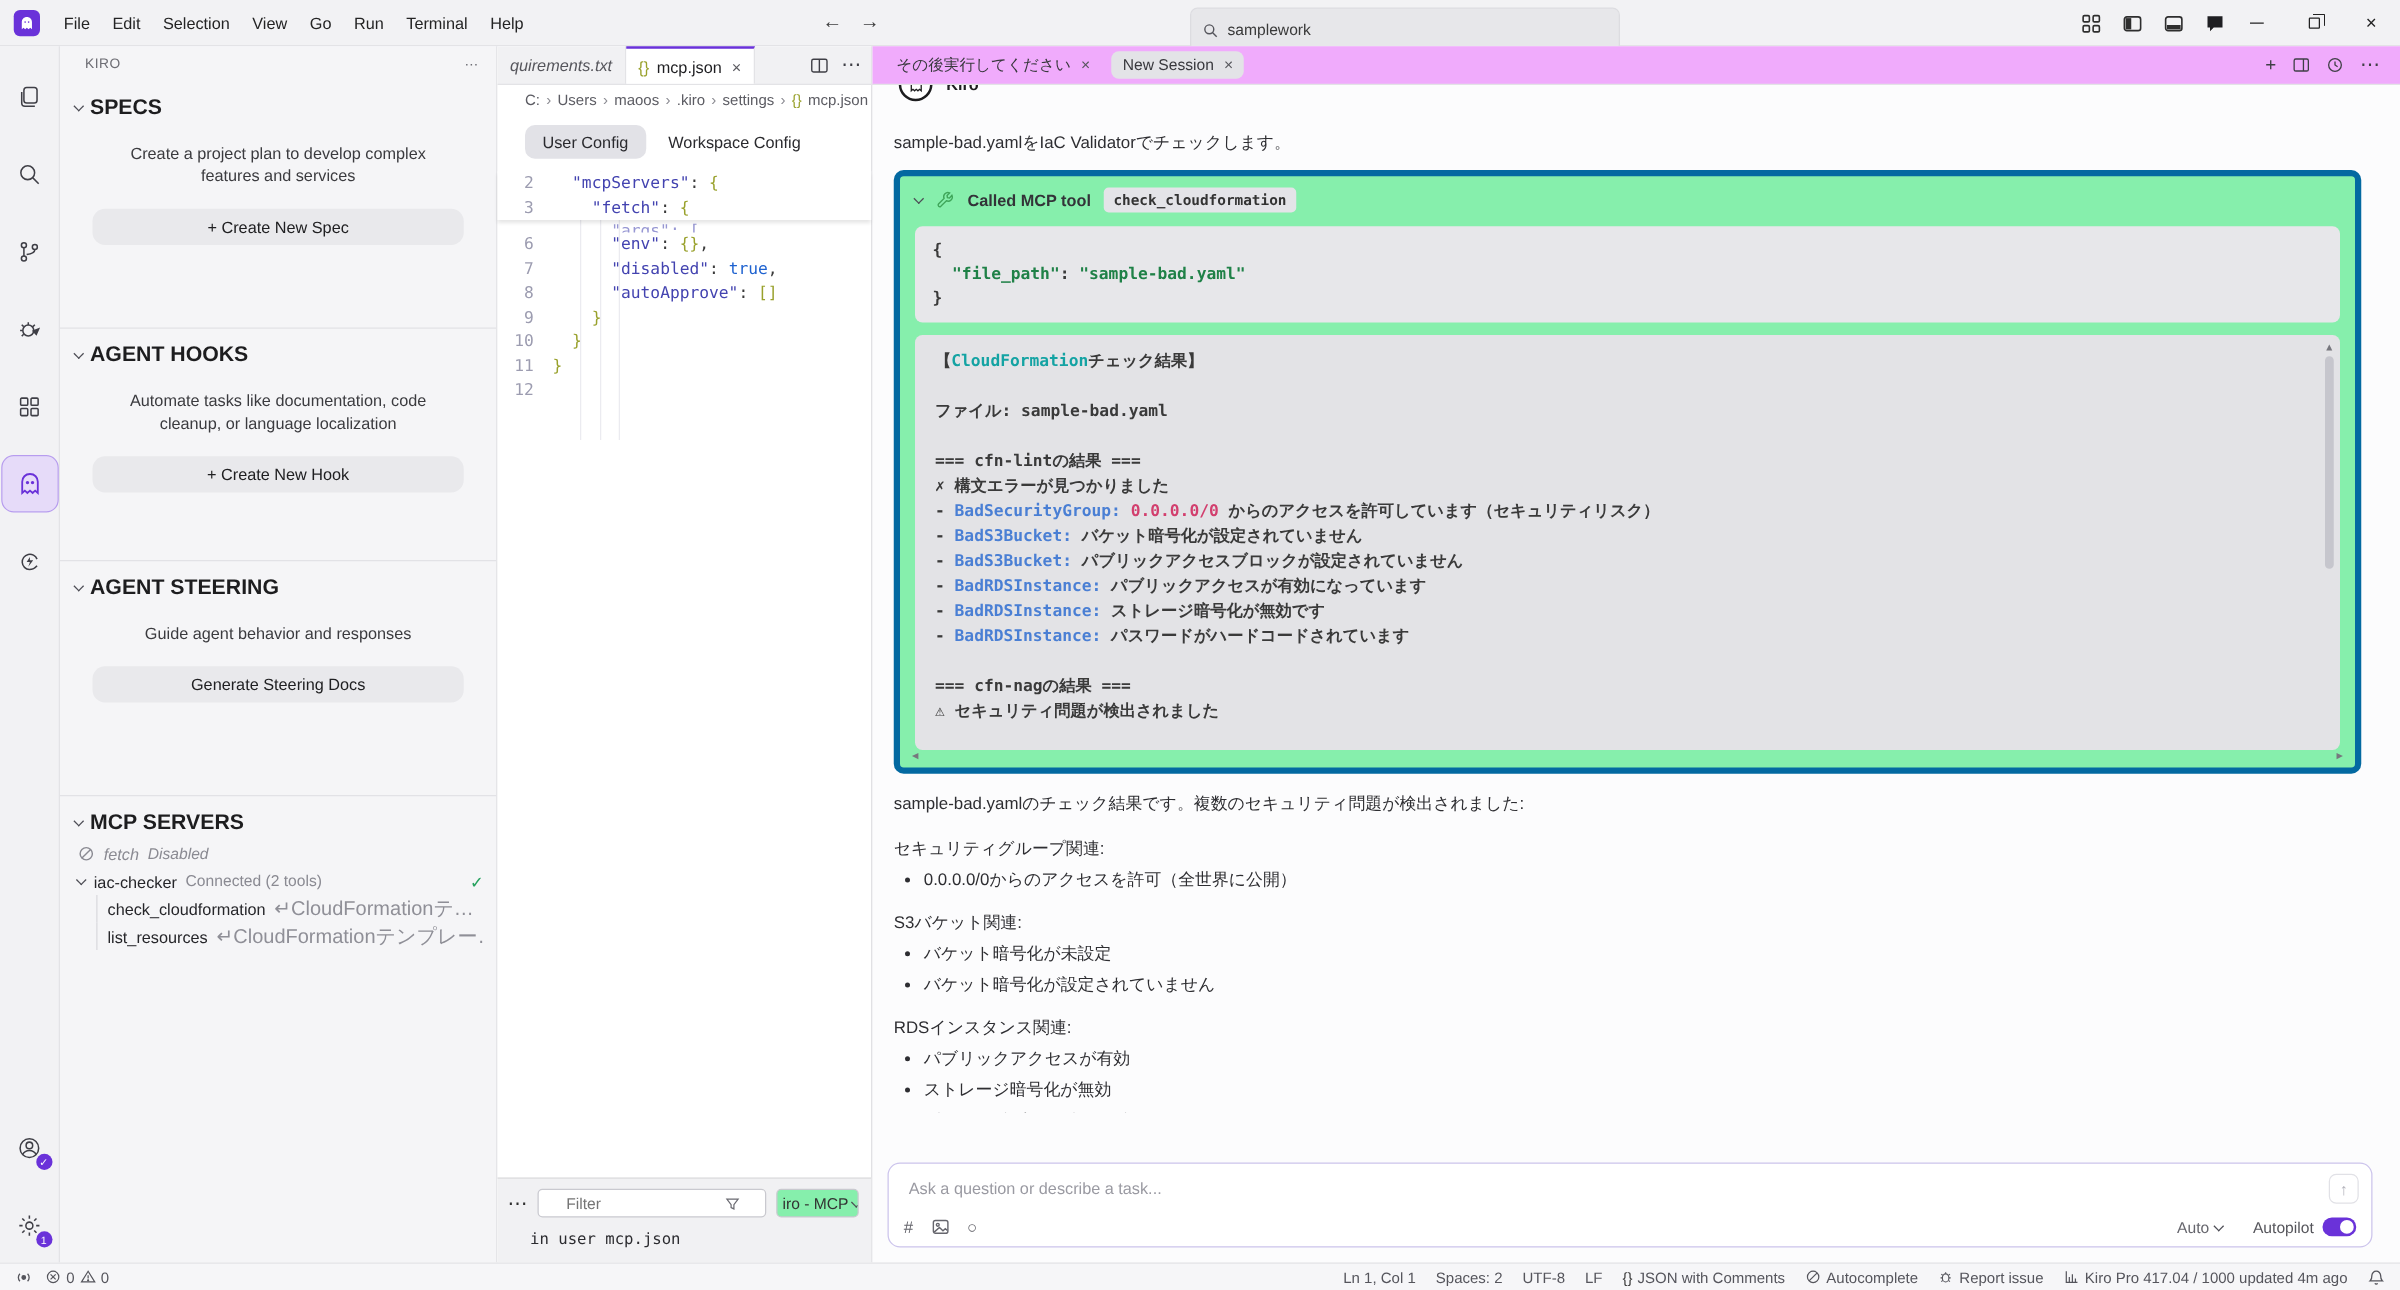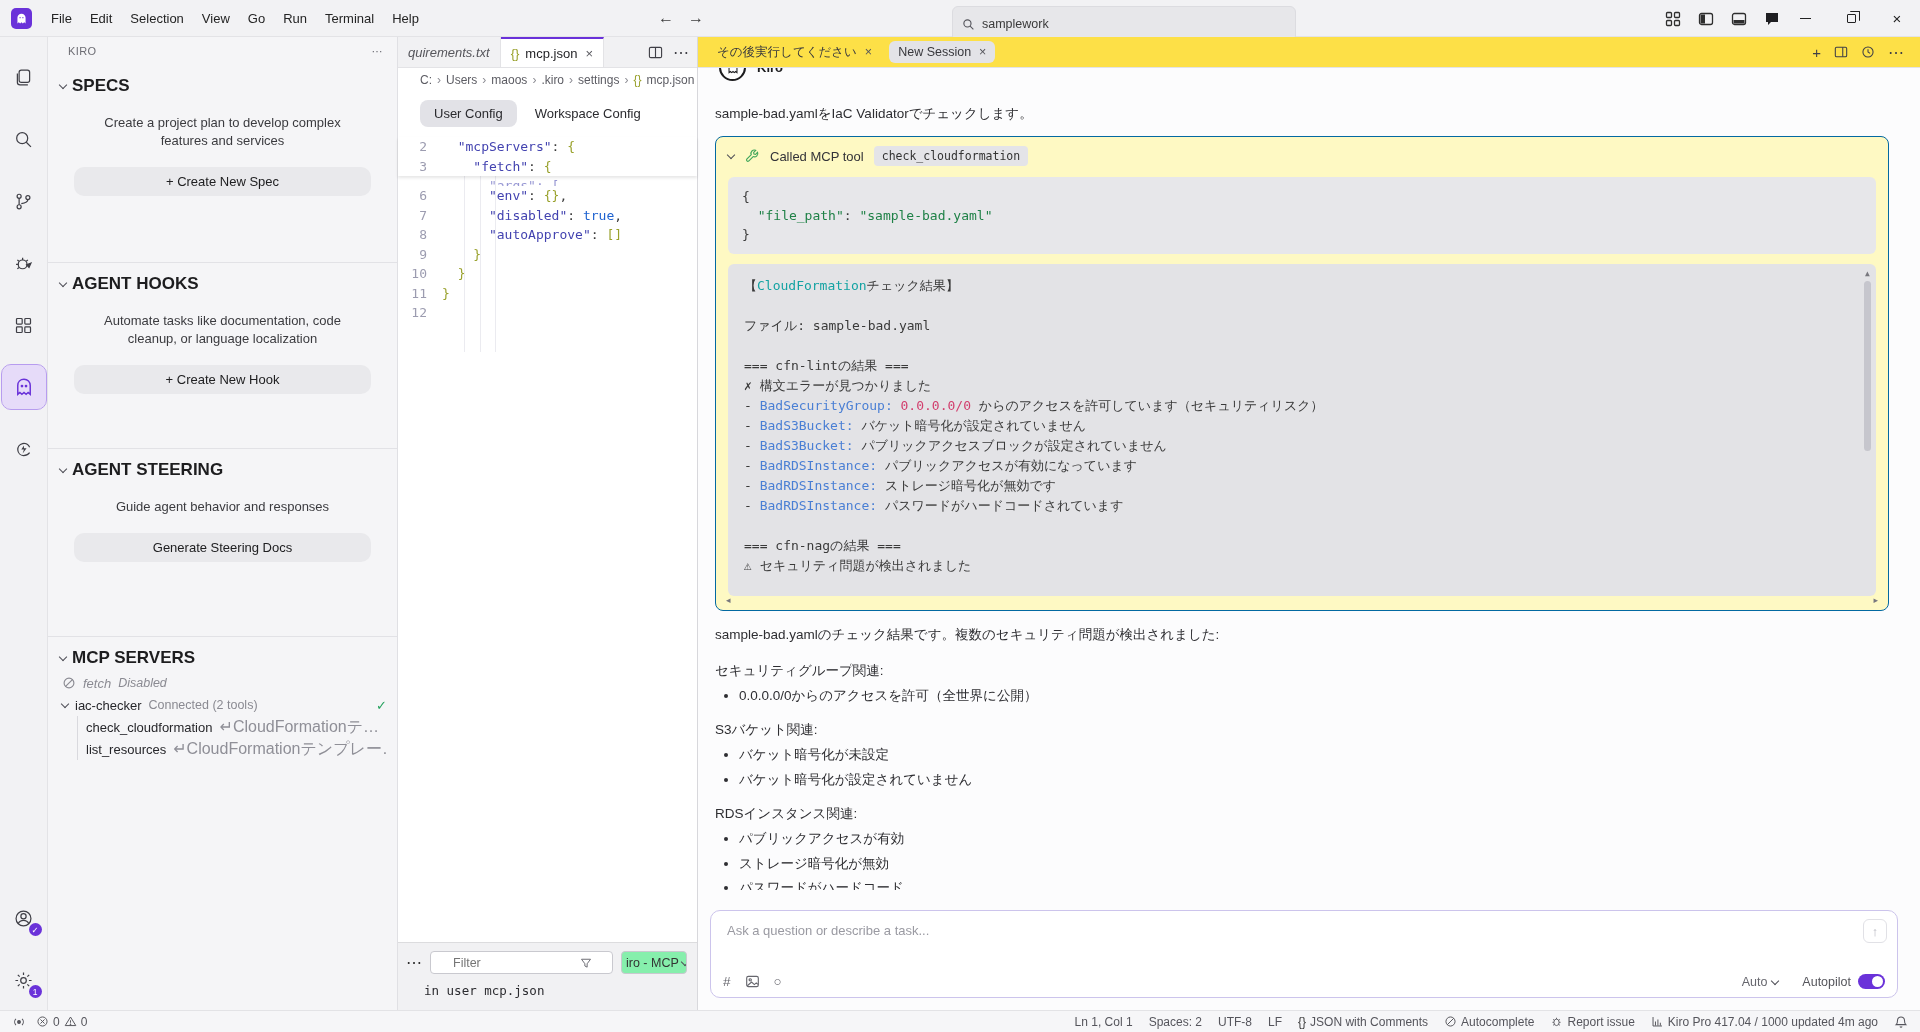--- a/index.html
+++ b/index.html
@@ -79,46 +79,46 @@
   .minimap i{display:block;height:3px;margin-bottom:3px;border-radius:1px;background:#c9c9d4;}
   .ed-panel{position:absolute;left:0;right:0;bottom:0;height:68px;background:#f1f1f3;border-top:1px solid #dcdcde;padding:8px 10px 0 8px;}
   .ed-panel-row{display:flex;align-items:center;gap:8px;}
   .filter-input{flex:1;height:23px;background:#fff;border:1px solid #c9c9cf;border-radius:4px;display:flex;align-items:center;padding:0 20px;gap:4px;}
   .filter-input input{border:none;outline:none;flex:1;font-size:12.5px;color:#333;background:transparent;width:40px;font-family:"Liberation Sans",sans-serif;}
   .mcp-dd{width:66px;height:23px;background:#86efac;border:1px solid #c9c9cf;border-radius:4px;display:flex;align-items:center;font-size:12.5px;color:#333;padding:0 4px;gap:3px;overflow:hidden;white-space:nowrap;}
   .ed-panel-info{font-family:"DejaVu Sans Mono",monospace;font-size:12.5px;color:#2c2c30;margin:9px 0 4px 18px;}
 
   
   .chat{position:absolute;left:698px;top:0;right:0;height:100%;background:#fcfcfd;}
-  .chat-tabbar{height:31px;background:#fde047;border-bottom:1px solid #e3e3e6;display:flex;align-items:center;padding:0 10px;gap:8px;}
+  .chat-tabbar{height:31px;background:#f0abfc;border-bottom:1px solid #e3e3e6;display:flex;align-items:center;padding:0 10px;gap:8px;}
   .chat-tab{display:flex;align-items:center;gap:8px;font-size:12.5px;color:#38383d;padding:4px 9px;border-radius:6px;}
   .chat-tab.active{background:#e3e3e7;}
   .chat-tab .close{color:#55555b;}
   .chat-tab-actions{margin-left:auto;display:flex;align-items:center;gap:13px;color:#3f3f46;padding-right:6px;}
   .chat-scroll{position:absolute;left:0;right:0;top:31px;bottom:120px;overflow:hidden;padding:0 31px 0 17px;}
   .msg-head{height:26px;overflow:hidden;position:relative;margin-bottom:8px;}
   .avatar{position:absolute;left:4px;top:-14px;width:27px;height:27px;border-radius:50%;border:2px solid #1d1d1f;background:#fff;display:flex;align-items:center;justify-content:center;}
   .sender{position:absolute;left:42px;top:-8px;font-weight:bold;font-size:13px;color:#1d1d1f;}
   .msg-p{font-size:13.5px;color:#2e2e32;margin:10px 0;line-height:1.5;}
-  .tool-card{border:1px solid #0369a1;border-radius:8px;background:#fef9c3;margin:12px 0 14px;position:relative;}
+  .tool-card{border:5px solid #0369a1;border-radius:8px;background:#86efac;margin:12px 0 14px;position:relative;font-weight:bold;}
   .tool-head{display:flex;align-items:center;gap:10px;padding:9px 12px;}
   .tool-head .label{font-size:13px;color:#333338;}
   .tool-badge{font-family:"DejaVu Sans Mono",monospace;font-size:11.5px;color:#333;background:#e4e4e8;border-radius:4px;padding:3px 8px;}
   .argblock{margin:2px 12px 10px;background:#e7e7ea;border-radius:6px;padding:10px 14px;font-family:"DejaVu Sans Mono",monospace;font-size:13px;}
   .argblock .tok-line{line-height:19px;}
   .resultblock{margin:0 12px 14px;background:#e3e3e6;border-radius:6px;padding:12px 16px 20px;font-family:"DejaVu Sans Mono",monospace;font-size:13px;color:#3c3c40;position:relative;}
   .resultblock .tok-line{line-height:20px;}
   .vscroll{position:absolute;right:3px;top:6px;bottom:22px;width:11px;}
   .vscroll .arr{color:#77777e;font-size:8px;text-align:center;line-height:8px;}
   .vscroll .thumb{width:7px;margin:3px auto;height:170px;background:#c6c6cd;border-radius:4px;}
   .hscroll{position:absolute;left:10px;right:10px;bottom:4px;height:12px;display:flex;align-items:center;justify-content:space-between;color:#77777e;font-size:9px;}
   .body-h{font-size:13.5px;color:#2e2e32;margin:16px 0 6px;}
   ul.body-ul{margin:6px 0 6px 6px;padding-left:18px;}
   ul.body-ul li{font-size:13.5px;color:#2e2e32;margin:5px 0;line-height:1.45;}
-  .chat-input{position:absolute;left:12px;right:22px;bottom:12px;height:88px;background:#fff;border:1.5px solid #ccc4ec;border-radius:10px;padding:10px 14px;}
+  .chat-input{position:absolute;left:12px;right:22px;bottom:12px;height:68px;background:#fff;border:1.5px solid #ccc4ec;border-radius:10px;padding:10px 14px;}
   .chat-input textarea{border:none;outline:none;resize:none;width:92%;height:36px;font-size:13px;color:#333;font-family:"Liberation Sans",sans-serif;background:transparent;}
   .chat-input textarea::placeholder{color:#9a9aa2;}
   .send-btn{position:absolute;right:10px;top:8px;width:24px;height:24px;border:1px solid #e1e1e6;border-radius:6px;color:#b5b5bd;display:flex;align-items:center;justify-content:center;font-size:13px;}
   .input-row{position:absolute;left:12px;right:12px;bottom:8px;display:flex;align-items:center;gap:14px;color:#66666d;}
   .input-row .glyph{font-size:13.5px;}
   .mode{margin-left:auto;display:flex;align-items:center;gap:5px;font-size:12.5px;color:#66666d;}
   .autopilot{display:flex;align-items:center;gap:7px;font-size:12.5px;color:#55555b;margin-left:10px;}
   .toggle{width:27px;height:15px;border-radius:8px;background:#6a32d9;position:relative;}
   .toggle i{position:absolute;right:2px;top:2px;width:11px;height:11px;border-radius:50%;background:#fff;}
 

